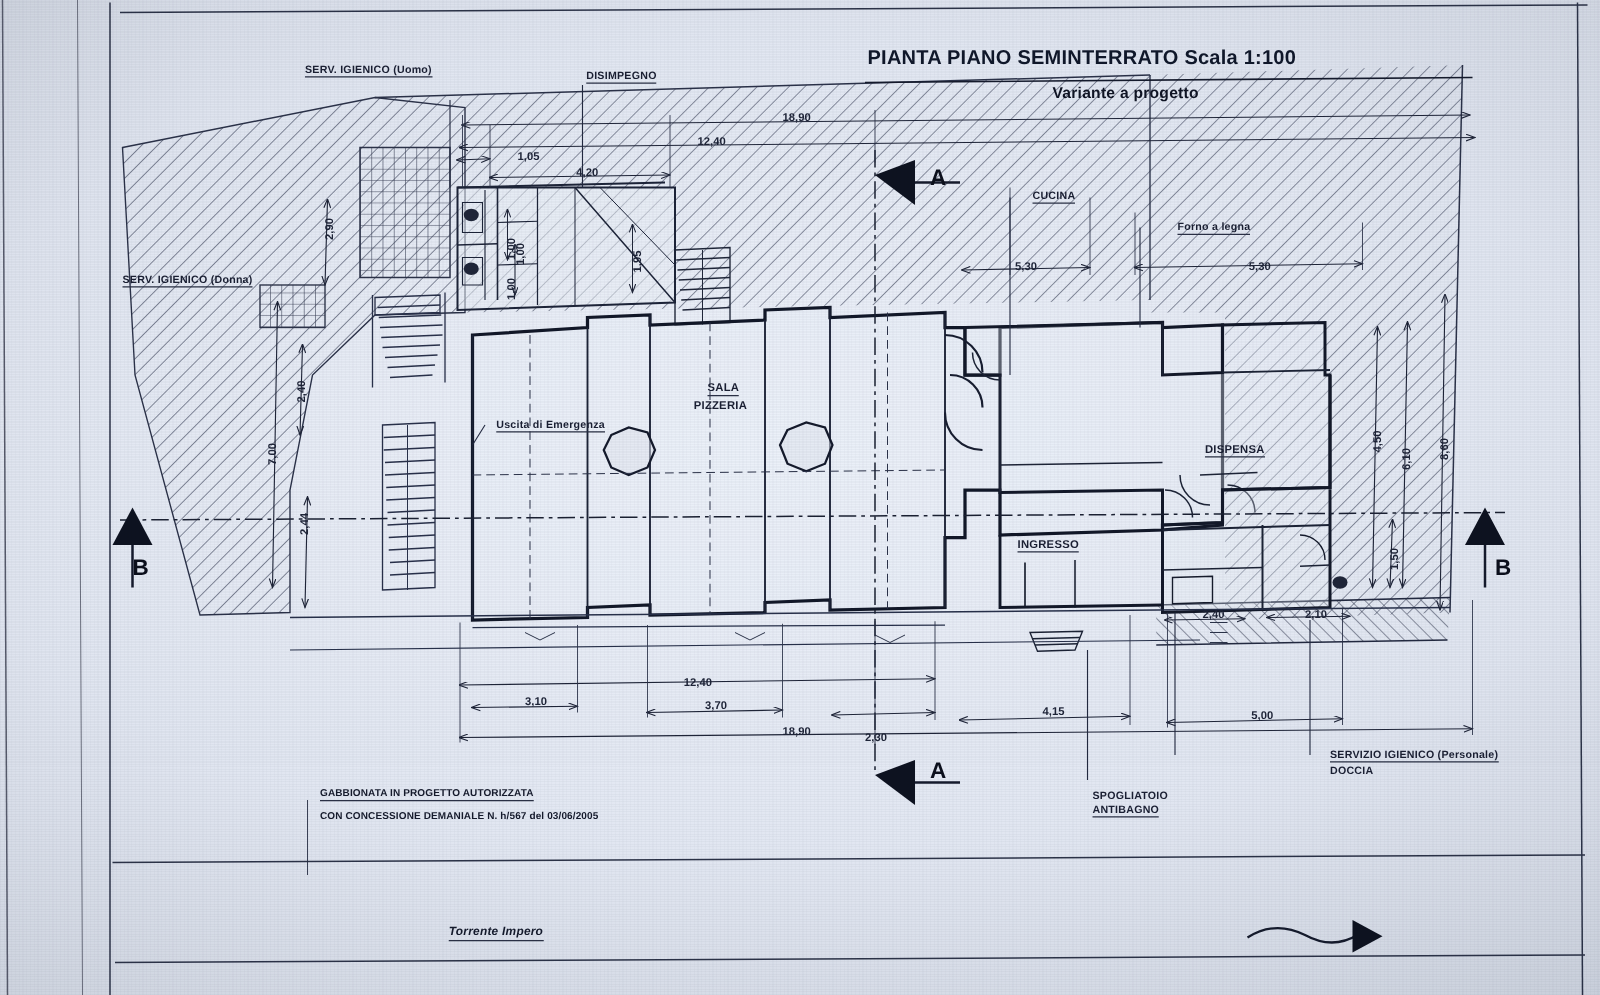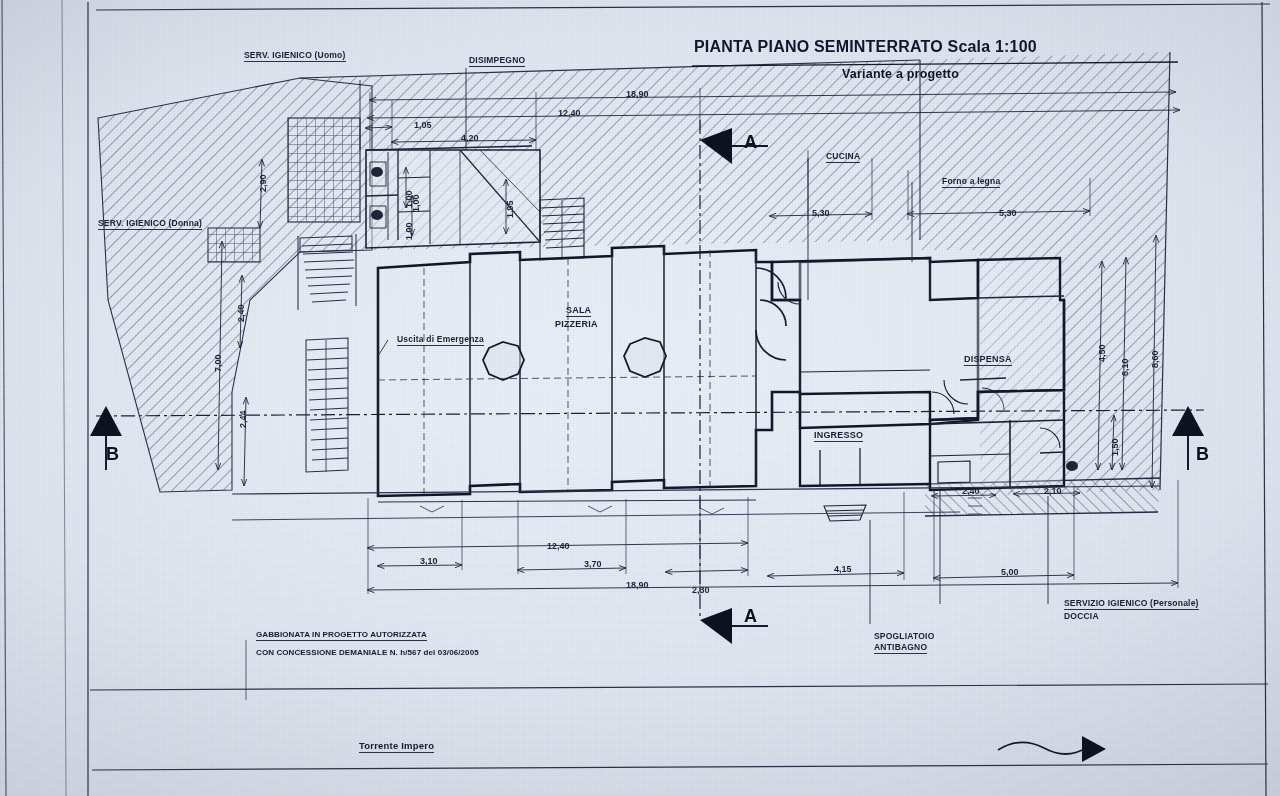--- a/index.html
+++ b/index.html
@@ -32,21 +32,21 @@
     font-family:"Liberation Sans",sans-serif;font-size:9px;font-weight:bold;
   }
   .dimv{transform-origin:left top;}
   .u{border-bottom:1px solid #2a3045;padding-bottom:1px;}
   .title{font-size:16px;font-weight:bold;color:#0f172a;letter-spacing:.2px;}
   .subtitle{font-size:12.5px;font-weight:bold;color:#0f1424;text-align:center;}
   .room{font-size:9px;font-weight:bold;}
   .room2{font-size:8.5px;font-weight:bold;}
   .secl{font-size:18px;font-weight:bold;color:#0b0f1c;}
   .legal{font-size:8px;font-weight:bold;color:#151a2c;letter-spacing:.1px;}
-  .torr{font-size:9.5px;font-weight:bold;color:#141a2c;text-align:right;}
+  .torr{font-size:9.5px;font-weight:bold;color:#141a2c;font-style:italic;text-align:right;}
 </style>
 </head>
 <body>
 
 <div id="page">
   <div id="paper"></div>
 
   <svg width="1280" height="796">
     <defs>
 
@@ -387,21 +387,21 @@
   <div class="dim" style="left:626px;top:89px;">18,90</div>
   <div class="dim" style="left:558px;top:108px;">12,40</div>
   <div class="dim" style="left:377px;top:120px;margin-left:37px;">1,05</div>
   <div class="dim" style="left:461px;top:133px;">4,20</div>
   <div class="dim" style="left:812px;top:208px;">5,30</div>
   <div class="dim" style="left:999px;top:208px;">5,30</div>
   <div class="dim" style="left:962px;top:486px;">2,40</div>
   <div class="dim" style="left:1044px;top:486px;">2,10</div>
   <div class="dim" style="left:547px;top:541px;">12,40</div>
   <div class="dim" style="left:420px;top:556px;">3,10</div>
-  <div class="dim" style="left:564px;top:559px;margin-left:20px;">3,70</div>
+  <div class="dim" style="left:564px;top:559px;">3,70</div>
   <div class="dim" style="left:692px;top:561px;margin-top:24px;">2,30</div>
   <div class="dim" style="left:834px;top:564px;">4,15</div>
   <div class="dim" style="left:1001px;top:567px;">5,00</div>
   <div class="dim" style="left:626px;top:580px;">18,90</div>
 
   <div class="dim dimv" style="left:258px;top:192px;transform:rotate(-90deg);">2,90</div>
   <div class="dim dimv" style="left:236px;top:322px;transform:rotate(-90deg);">2,40</div>
   <div class="dim dimv" style="left:213px;top:372px;transform:rotate(-90deg);">7,00</div>
   <div class="dim dimv" style="left:238px;top:428px;transform:rotate(-90deg);">2,44</div>
   <div class="dim dimv" style="left:404px;top:208px;transform:rotate(-90deg);">1,00</div>

